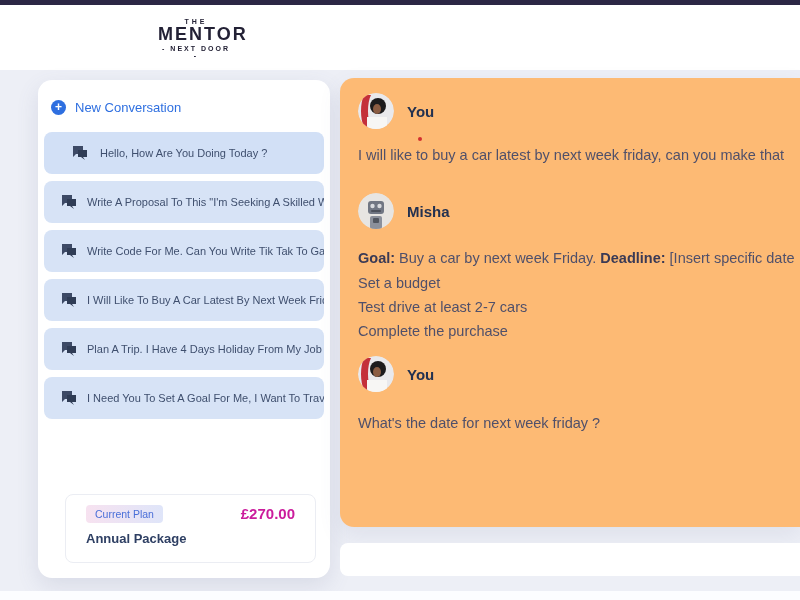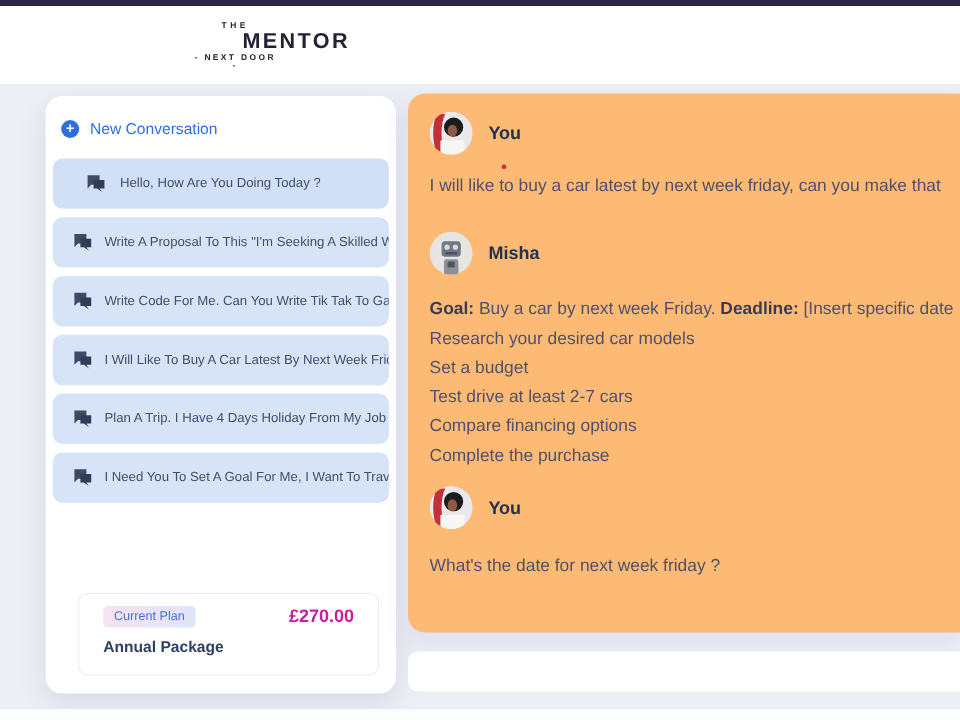--- a/index.html
+++ b/index.html
@@ -7,21 +7,21 @@
   body {
     font-family:"Liberation Sans", sans-serif;
     background:#edeff6;
     position:relative;
     color:#50506a;
   }
   .top-strip { position:absolute; top:0; left:0; width:800px; height:5px; background:#2c2745; }
   .header { position:absolute; top:5px; left:0; width:800px; height:65px; background:#ffffff; }
   .logo { position:absolute; left:158px; top:13px; width:76px; text-align:center; color:#232135; cursor:pointer; }
   .logo-top { font-size:7px; letter-spacing:3px; font-weight:bold; }
-  .logo-main { font-size:18px; font-weight:bold; letter-spacing:2px; line-height:18px;margin-left:44px; }
+  .logo-main { font-size:18px; font-weight:bold; letter-spacing:2px; line-height:18px; }
   .logo-sub { font-size:7px; letter-spacing:2px; font-weight:bold; margin-top:2px; }
   .bottom-strip { position:absolute; left:0; top:591px; width:800px; height:9px; background:#fcfdff; }
 
   
   .sidebar {
     position:absolute; left:38px; top:80px; width:292px; height:498px;
     background:#ffffff; border-radius:14px;
     box-shadow:0 8px 22px rgba(90,100,140,0.14);
   }
   .new-conv {
@@ -190,24 +190,22 @@
           <circle cx="21.5" cy="13" r="2.2" fill="#d8dade"></circle>
           <rect x="13" y="17" width="10" height="2" rx="1" fill="#4c515c"></rect>
           <rect x="12" y="23" width="12" height="13" rx="2" fill="#8b909b"></rect>
           <rect x="15" y="25" width="6" height="5" rx="1" fill="#50555f"></rect>
         </svg>
       </span>
       <span class="author">Misha</span>
     </div>
     <div class="m2-body">
       <div class="msg-text m2-line"><b>Goal:</b><span> Buy a car by next week Friday. </span><b>Deadline:</b><span> [Insert specific date</span></div>
-      <div class="msg-text">Research your desired car models</div>
       <div class="msg-text">Set a budget</div>
       <div class="msg-text">Test drive at least 2-7 cars</div>
-      <div class="msg-text">Compare financing options</div>
       <div class="msg-text">Complete the purchase</div>
     </div>
   </div>
 
   <div class="msg msg3">
     <div class="msg-header">
       <span class="avatar">
         <svg viewBox="0 0 36 36" width="36" height="36">
           <circle cx="18" cy="18" r="18" fill="#e9e9ec"></circle>
           <path d="M6 2 C2 10 2 26 6 34 L13 34 C9 26 9 10 13 2 Z" fill="#c4303a"></path>

